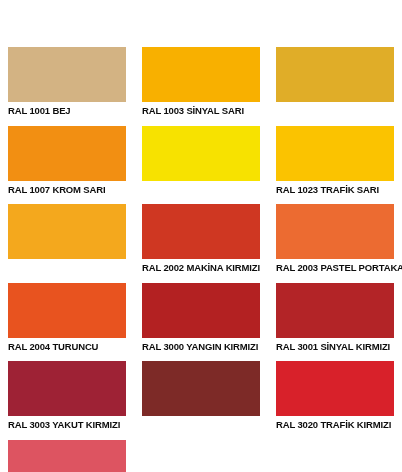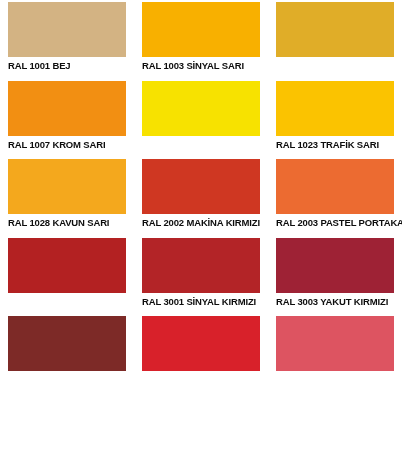--- a/index.html
+++ b/index.html
@@ -24,20 +24,21 @@
     display: grid;
     grid-template-columns: repeat(3, 134px);
     grid-template-rows: repeat(6, 78.6px);
     width: 402px;
     height: 472px;
   }
   .cell {
     position: relative;
     box-sizing: border-box;
     padding: 0;
+    margin-top: 45px;
   }
   .chip {
     display: block;
     box-sizing: border-box;
     width: 118px;
     height: 55px;
     margin: 2px 0 0 8px;
     border: 0;
   }
   .caption {
@@ -82,44 +83,49 @@
       </div>
       <div class="cell">
         <div class="chip" style="background: rgb(247, 226, 0);"></div>
       </div>
       <div class="cell">
         <div class="chip" style="background: rgb(251, 195, 0);"></div>
         <div class="caption">RAL 1023 TRAFİK SARI</div>
       </div>
       <div class="cell">
         <div class="chip" style="background: rgb(244, 168, 29);"></div>
-        <div class="caption">RAL 1028 KAVUN SARI</div>
       </div>
       <div class="cell">
         <div class="chip" style="background: rgb(207, 55, 34);"></div>
         <div class="caption">RAL 2002  MAKİNA KIRMIZI</div>
       </div>
       <div class="cell">
         <div class="chip" style="background: rgb(236, 107, 49);"></div>
         <div class="caption">RAL 2003 PASTEL PORTAKAL</div>
       </div>
       <div class="cell">
+        <div class="chip" style="background: rgb(232, 83, 31);"></div>
+        <div class="caption">RAL 2004 TURUNCU</div>
+      </div>
+      <div class="cell">
         <div class="chip" style="background: rgb(179, 33, 34);"></div>
+        <div class="caption">RAL 3000  YANGIN KIRMIZI</div>
       </div>
       <div class="cell">
         <div class="chip" style="background: rgb(179, 36, 39);"></div>
         <div class="caption">RAL 3001 SİNYAL KIRMIZI</div>
       </div>
       <div class="cell">
         <div class="chip" style="background: rgb(158, 34, 53);"></div>
         <div class="caption">RAL 3003 YAKUT KIRMIZI</div>
       </div>
       <div class="cell">
         <div class="chip" style="background: rgb(125, 42, 39);"></div>
       </div>
       <div class="cell">
         <div class="chip" style="background: rgb(216, 33, 42);"></div>
+        <div class="caption">RAL 3020  TRAFİK KIRMIZI</div>
       </div>
       <div class="cell">
         <div class="chip" style="background: rgb(221, 84, 97);"></div>
       </div>
     </div>
 </div>
 
 </body></html>

